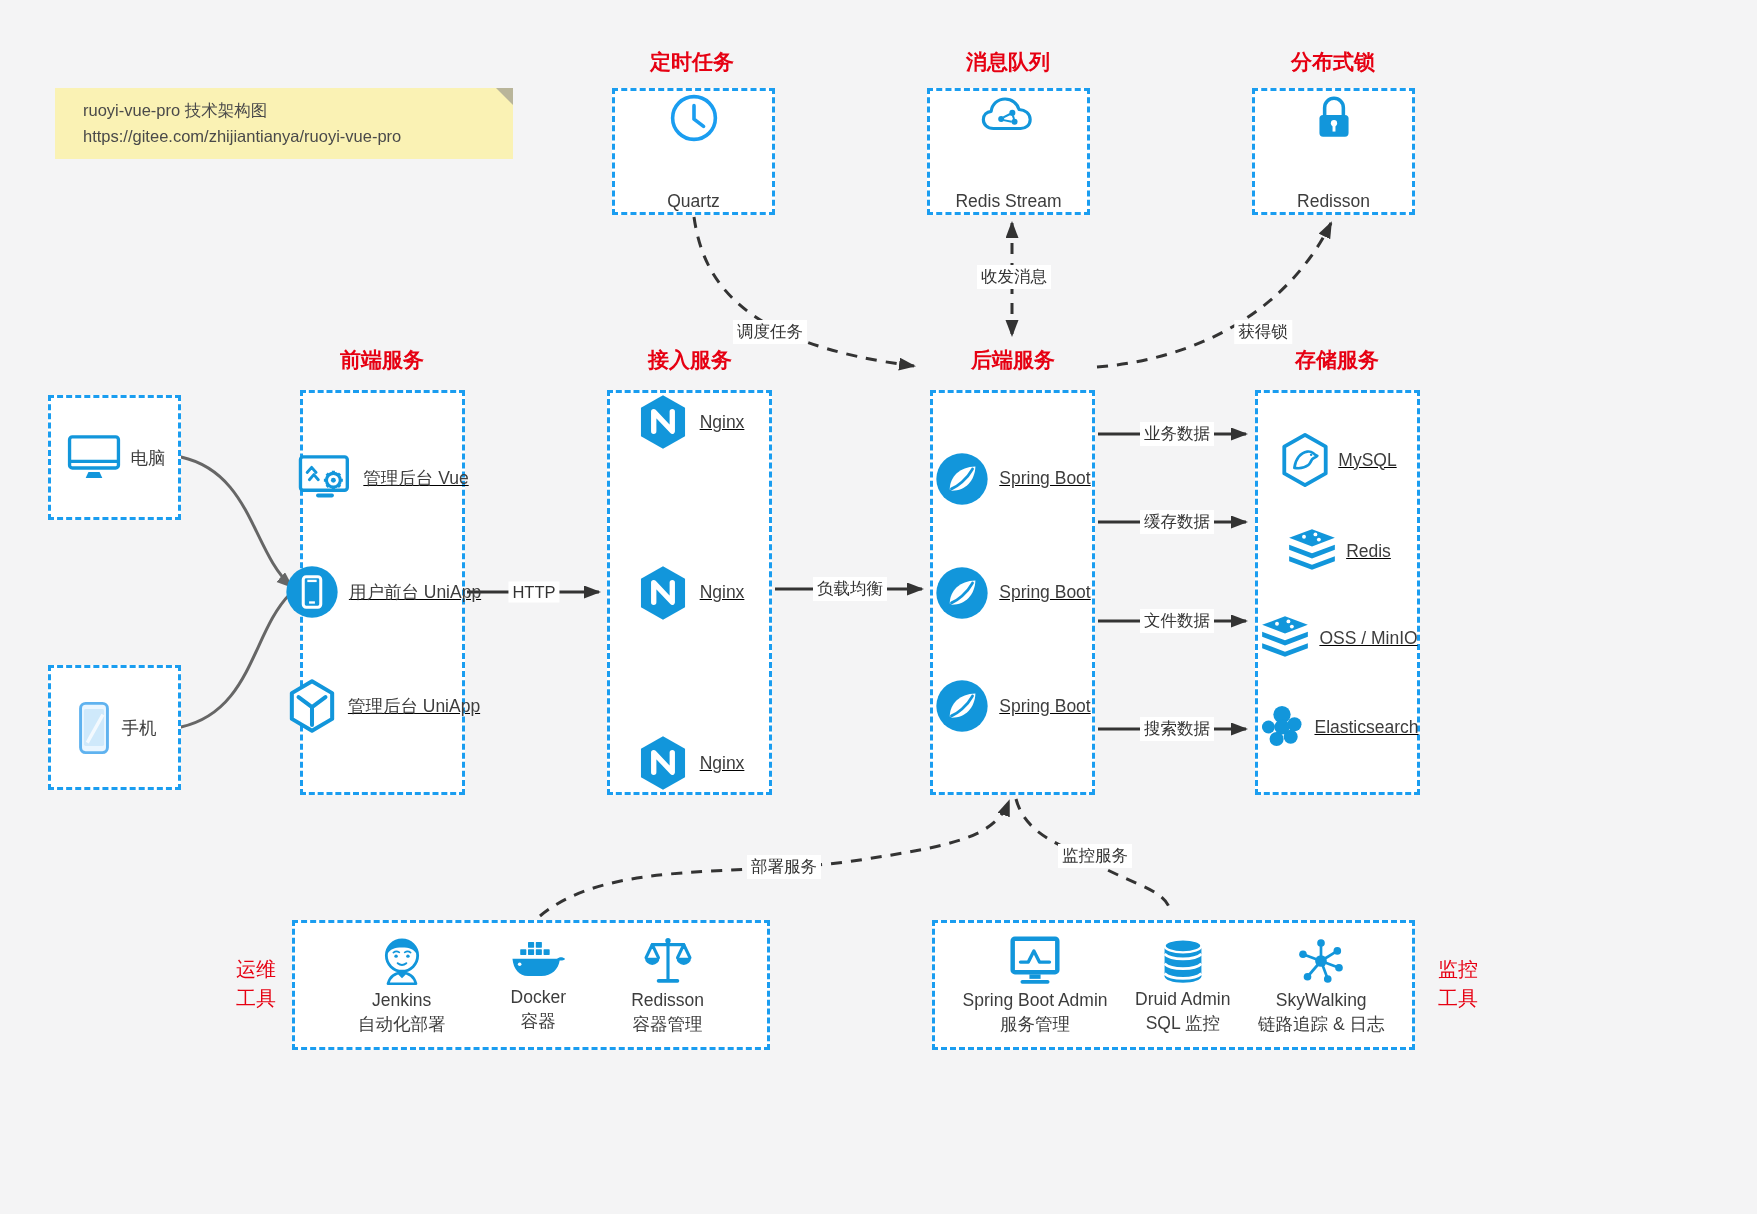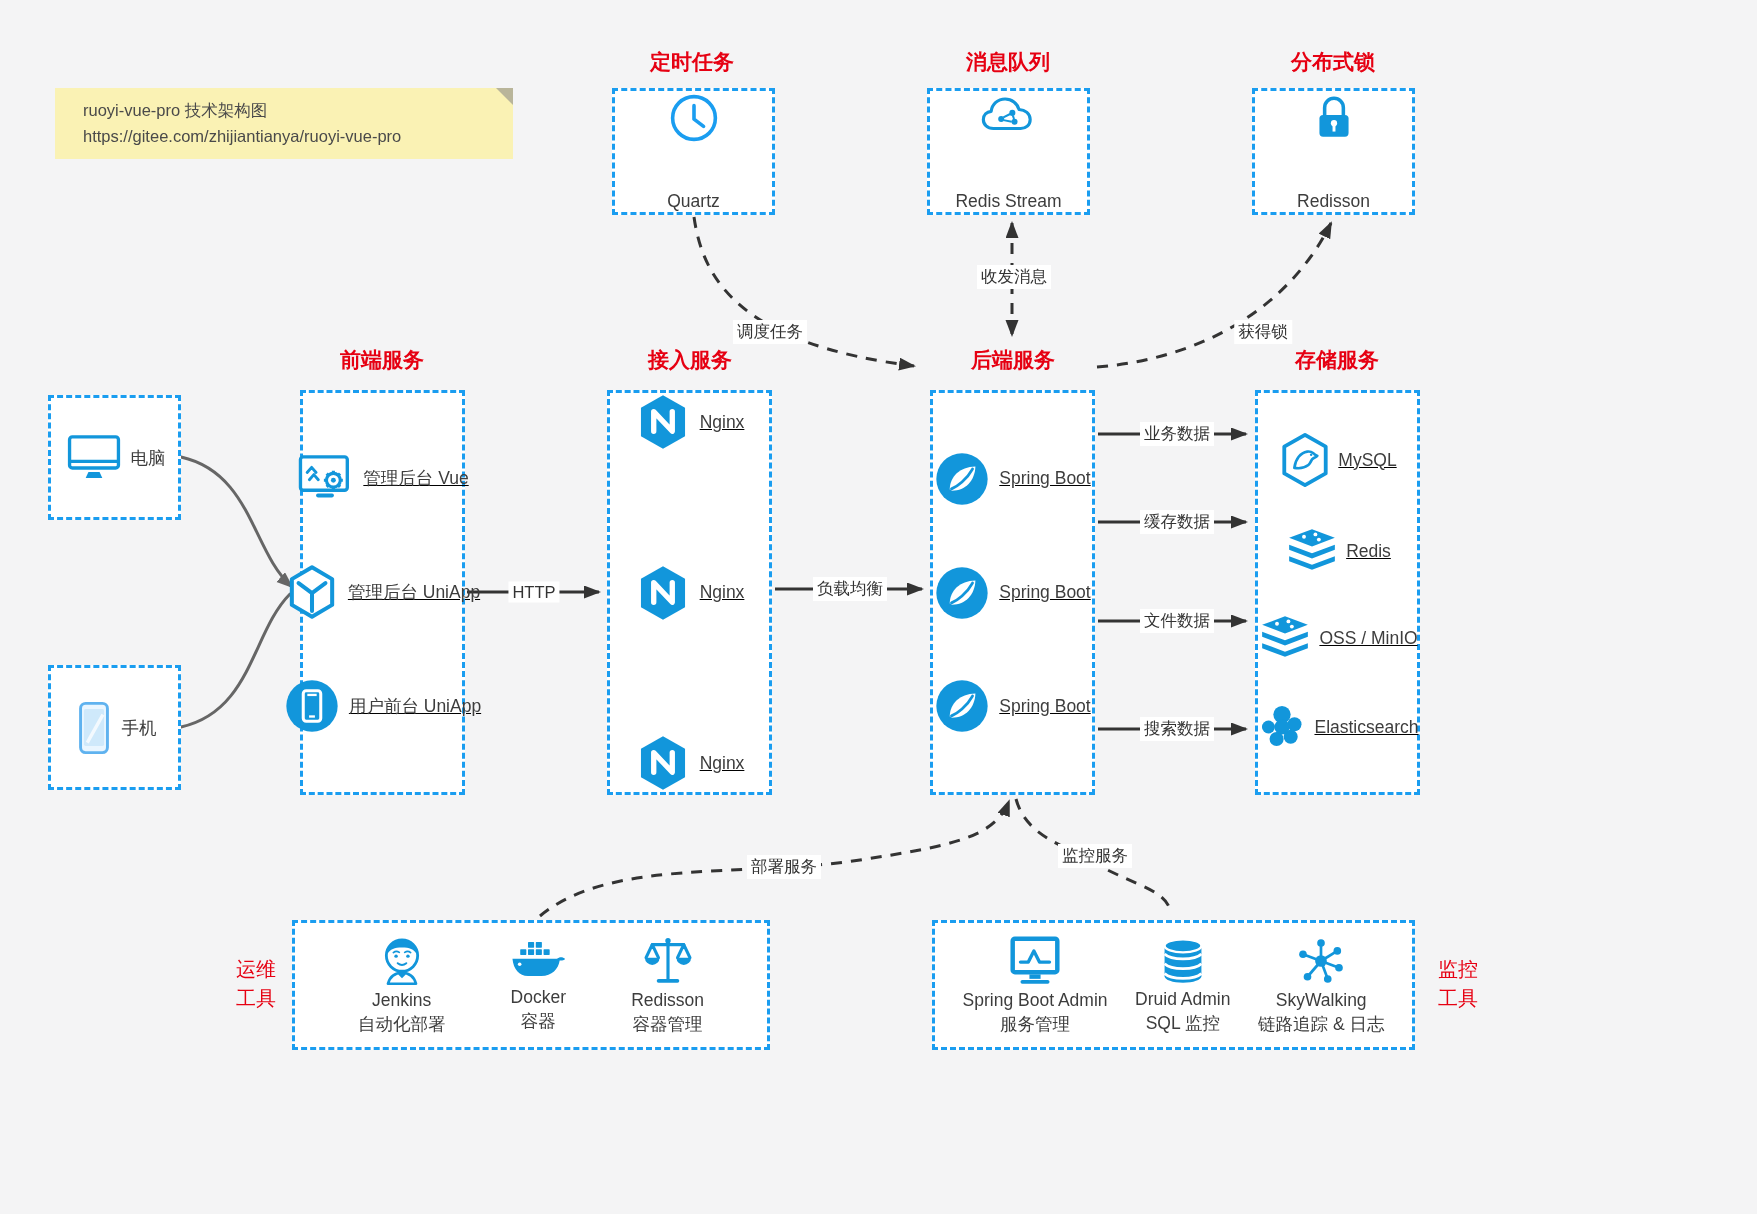--- a/index.html
+++ b/index.html
@@ -140,34 +140,34 @@
         <g stroke="#1296db" stroke-width="2.8">
           <circle cx="33.5" cy="26" r="6.2" fill="#fff"></circle>
           <path d="M33.5 17.5 v3 M33.5 31.5 v3 M25 26 h3 M39 26 h3 M27.5 20 l2.1 2.1 M37.4 29.9 l2.1 2.1 M39.5 20 l-2.1 2.1 M29.6 29.9 l-2.1 2.1"></path>
         </g>
         <circle cx="33.5" cy="26" r="2.2" fill="#1296db"></circle>
         <rect x="18" y="38" width="16" height="3.4" rx="1.6" fill="#1296db"></rect>
       </svg>
       <div class="svc-label">管理后台 Vue</div>
     </div>
     <div class="svc">
-      <svg class="icon" width="54" height="56" viewBox="0 0 48 50">
-        <path d="M24 3 L42 13.5 V36.5 L24 47 L6 36.5 V13.5 Z" fill="#fff" stroke="#1296db" stroke-width="3.6" stroke-linejoin="round"></path>
-        <path d="M24 26 L12 17 M24 26 L36 17 M24 26 V42" fill="none" stroke="#1296db" stroke-width="3.6" stroke-linecap="round"></path>
-      </svg>
-      <div class="svc-label">管理后台 UniApp</div>
-    </div>
-    <div class="svc">
       <svg class="icon" width="56" height="56" viewBox="0 0 48 48">
         <circle cx="24" cy="24" r="22" fill="#1296db"></circle>
         <rect x="16.5" y="11" width="15" height="26" rx="2.5" fill="none" stroke="#fff" stroke-width="2.6"></rect>
         <line x1="20" y1="14.5" x2="28" y2="14.5" stroke="#fff" stroke-width="2"></line>
         <line x1="21.5" y1="33" x2="26.5" y2="33" stroke="#fff" stroke-width="2"></line>
       </svg>
       <div class="svc-label">用户前台 UniApp</div>
+    </div>
+    <div class="svc">
+      <svg class="icon" width="54" height="56" viewBox="0 0 48 50">
+        <path d="M24 3 L42 13.5 V36.5 L24 47 L6 36.5 V13.5 Z" fill="#fff" stroke="#1296db" stroke-width="3.6" stroke-linejoin="round"></path>
+        <path d="M24 26 L12 17 M24 26 L36 17 M24 26 V42" fill="none" stroke="#1296db" stroke-width="3.6" stroke-linecap="round"></path>
+      </svg>
+      <div class="svc-label">管理后台 UniApp</div>
     </div>
   </div>
 
   <div class="group-title" style="left:690px; top:346px;">接入服务</div>
   <div class="dash-box col-box" style="left:607px; top:390px; width:165px; height:405px;justify-content:space-between;">
     <div class="svc">
       <svg class="icon" width="56" height="58" viewBox="0 0 48 50">
         <path d="M24 2 L43 12.8 V37.2 L24 48 L5 37.2 V12.8 Z" fill="#1296db"></path>
         <path d="M16 33 V16 L32 33 V16" fill="none" stroke="#fff" stroke-width="4.6" stroke-linecap="round" stroke-linejoin="round"></path>
       </svg>

